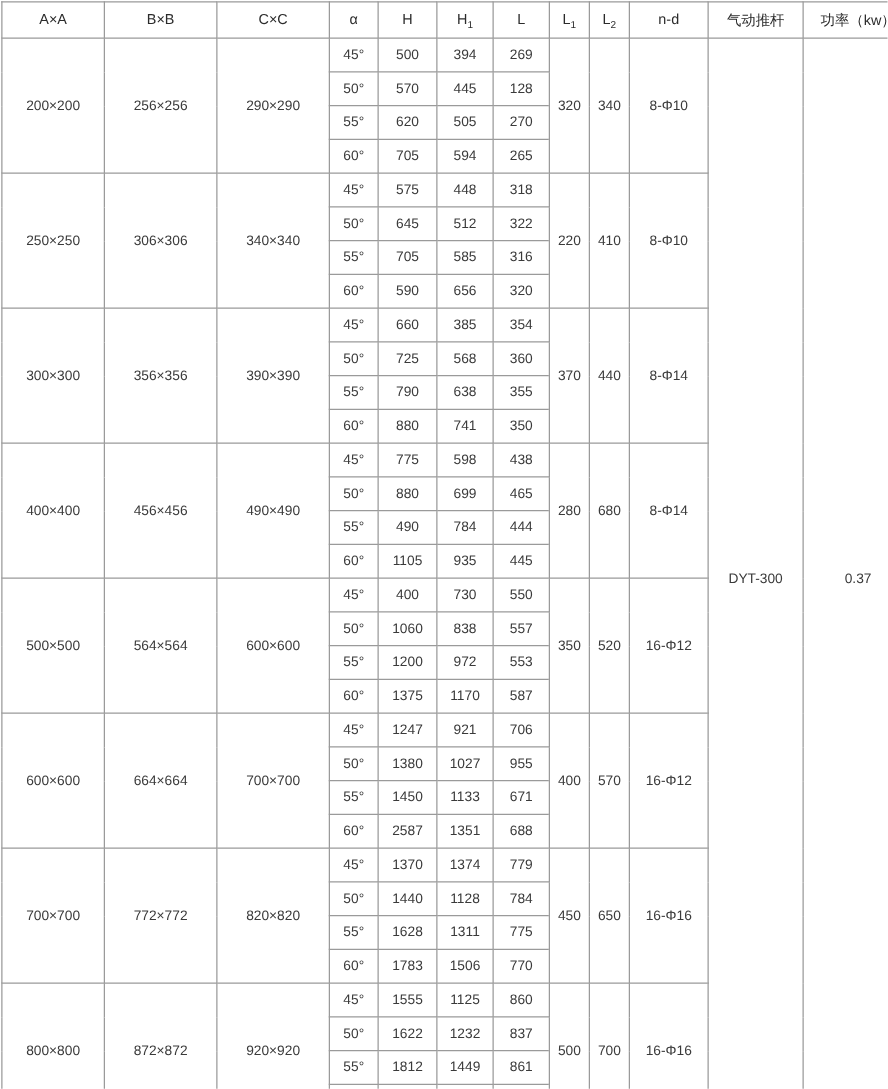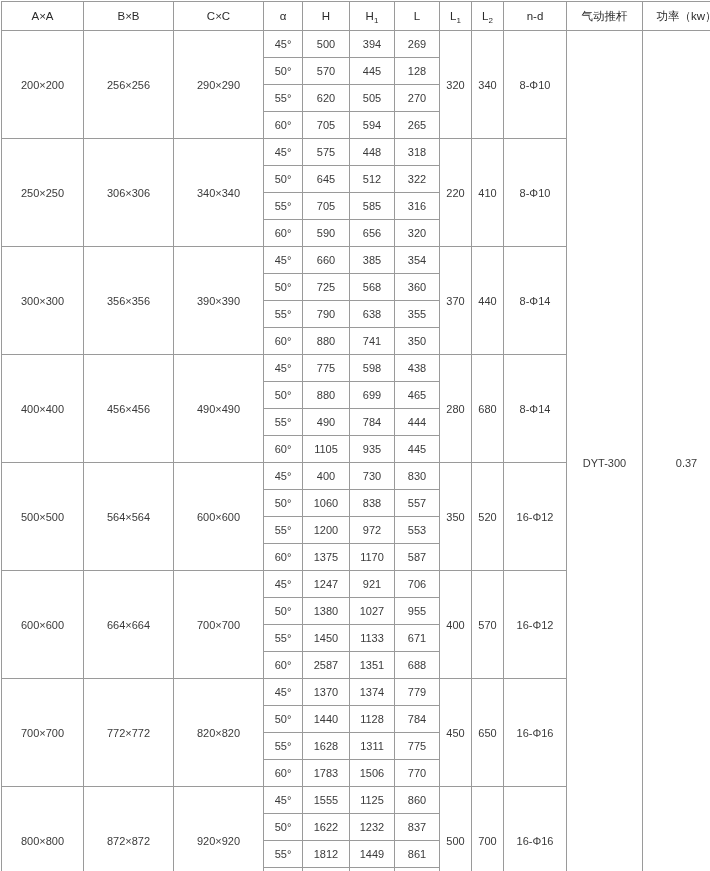--- a/index.html
+++ b/index.html
@@ -211,21 +211,21 @@
         <td>935</td>
         <td>445</td>
       </tr>
       <tr>
         <td rowspan="4">500×500</td>
         <td rowspan="4">564×564</td>
         <td rowspan="4">600×600</td>
         <td>45°</td>
         <td>400</td>
         <td>730</td>
-        <td>830</td>
+        <td>550</td>
         <td rowspan="4">350</td>
         <td rowspan="4">520</td>
         <td rowspan="4">16-Φ12</td>
       </tr>
       <tr>
         <td>50°</td>
         <td>1060</td>
         <td>838</td>
         <td>557</td>
       </tr>

